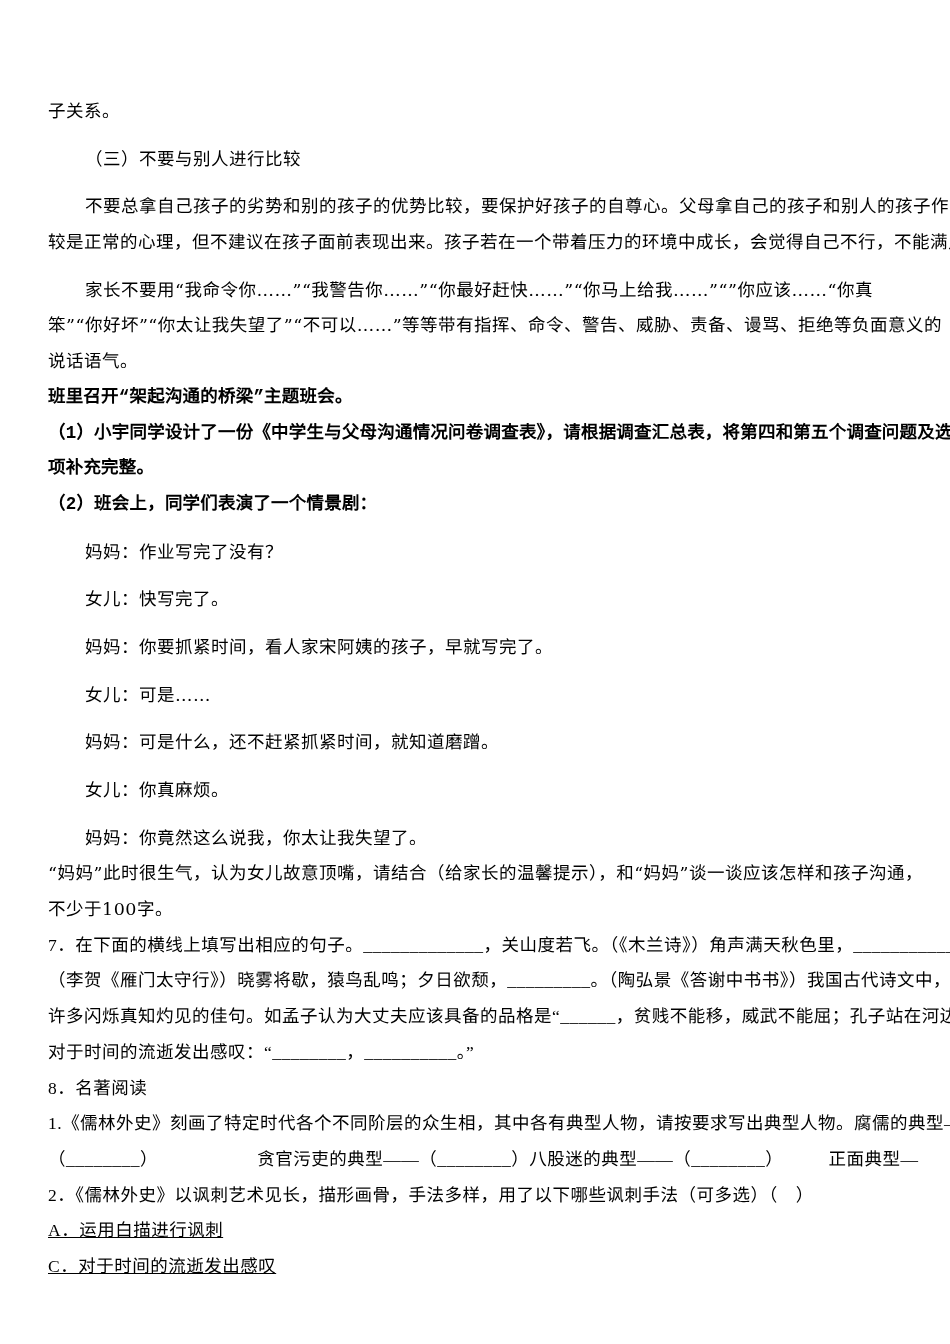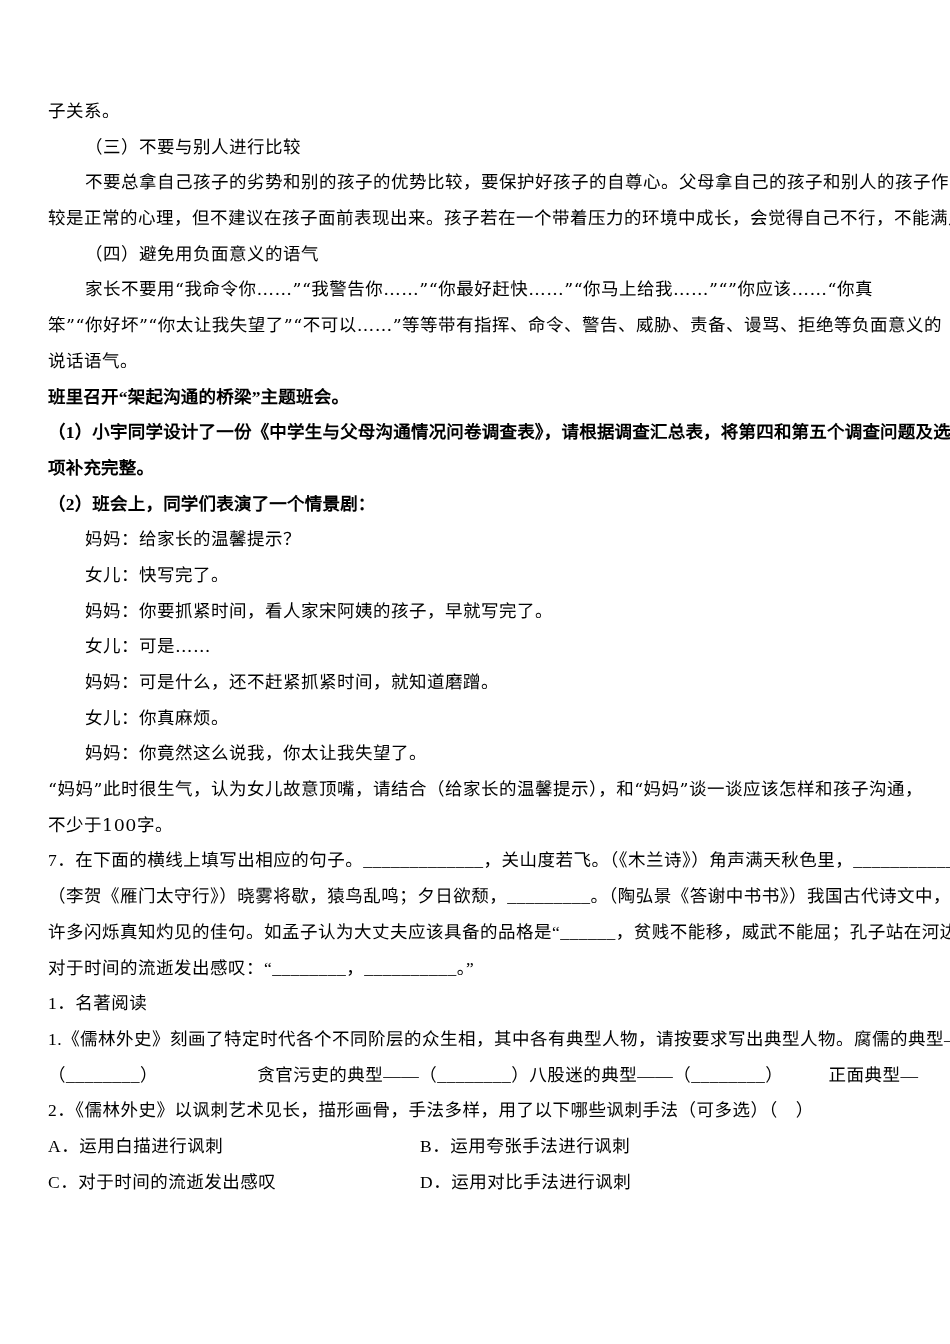--- a/index.html
+++ b/index.html
@@ -25,73 +25,74 @@
     white-space: nowrap;
     overflow: visible;
     letter-spacing: 0.5px;
   }
   
   .kai {
     font-family: "DejaVu Serif", "Liberation Serif", serif;
   }
   
   .hei {
-    font-family: Liberation Serif, serif;
+    font-family: Liberation Mono, monospace;
     font-weight: 600;
     letter-spacing: 0.2px;
   }
   
   .song {
     font-family: "Liberation Serif", "DejaVu Serif", serif;
   }
   .ind {
     padding-left: 37px; 
+    margin-top: 12px;
   }
   .opt-row {
     display: flex;
-    flex-direction: row;
+    flex-direction: column;
+    text-decoration: underline;
   }
   .opt-left {
     width: 372px;
     flex: 0 0 372px;
   }
   .opt-right {
     flex: 1 1 auto;
   }
 </style>
 </head>
 <body>
 
 <div class="page">
   <div class="ln kai">子关系。</div>
   <div class="ln kai ind">（三）不要与别人进行比较</div>
   <div class="ln kai ind">不要总拿自己孩子的劣势和别的孩子的优势比较，要保护好孩子的自尊心。父母拿自己的孩子和别人的孩子作比</div>
   <div class="ln kai">较是正常的心理，但不建议在孩子面前表现出来。孩子若在一个带着压力的环境中成长，会觉得自己不行，不能满足</div>
-  <div class="ln kai ind">（四）避免用负面意义的语气</div>
   <div class="ln kai ind">家长不要用“我命令你……”“我警告你……”“你最好赶快……”“你马上给我……”“”你应该……“你真</div>
   <div class="ln kai">笨”“你好坏”“你太让我失望了”“不可以……”等等带有指挥、命令、警告、威胁、责备、谩骂、拒绝等负面意义的</div>
   <div class="ln kai">说话语气。</div>
   <div class="ln hei">班里召开“架起沟通的桥梁”主题班会。</div>
   <div class="ln hei">（1）小宇同学设计了一份《中学生与父母沟通情况问卷调查表》，请根据调查汇总表，将第四和第五个调查问题及选</div>
   <div class="ln hei">项补充完整。</div>
   <div class="ln hei">（2）班会上，同学们表演了一个情景剧：</div>
-  <div class="ln kai ind">妈妈：给家长的温馨提示？</div>
+  <div class="ln kai ind">妈妈：作业写完了没有？</div>
   <div class="ln kai ind">女儿：快写完了。</div>
   <div class="ln kai ind">妈妈：你要抓紧时间，看人家宋阿姨的孩子，早就写完了。</div>
   <div class="ln kai ind">女儿：可是……</div>
   <div class="ln kai ind">妈妈：可是什么，还不赶紧抓紧时间，就知道磨蹭。</div>
   <div class="ln kai ind">女儿：你真麻烦。</div>
   <div class="ln kai ind">妈妈：你竟然这么说我，你太让我失望了。</div>
   <div class="ln kai">“妈妈”此时很生气，认为女儿故意顶嘴，请结合（给家长的温馨提示），和“妈妈”谈一谈应该怎样和孩子沟通，</div>
   <div class="ln kai">不少于100字。</div>
   <div class="ln song">7．在下面的横线上填写出相应的句子。_____________，关山度若飞。（《木兰诗》）角声满天秋色里，___________。</div>
   <div class="ln song">（李贺《雁门太守行》）晓雾将歇，猿鸟乱鸣；夕日欲颓，_________。（陶弘景《答谢中书书》）我国古代诗文中，有</div>
   <div class="ln song">许多闪烁真知灼见的佳句。如孟子认为大丈夫应该具备的品格是“______，贫贱不能移，威武不能屈；孔子站在河边</div>
   <div class="ln song">对于时间的流逝发出感叹：“________，__________。”</div>
-  <div class="ln song">1．名著阅读</div>
+  <div class="ln song">8．名著阅读</div>
   <div class="ln song">1.《儒林外史》刻画了特定时代各个不同阶层的众生相，其中各有典型人物，请按要求写出典型人物。腐儒的典型——</div>
   <div class="ln song">（________）　　　　　　贪官污吏的典型——（________）八股迷的典型——（________）　　　正面典型—</div>
   <div class="ln song">2．《儒林外史》以讽刺艺术见长，描形画骨，手法多样，用了以下哪些讽刺手法（可多选）（　）</div>
 
   <div class="ln song opt-row">
     <span class="opt-left">A．运用白描进行讽刺</span>
     <span class="opt-right">B．运用夸张手法进行讽刺</span>
   </div>
   <div class="ln song opt-row">
     <span class="opt-left">C．对于时间的流逝发出感叹</span>

